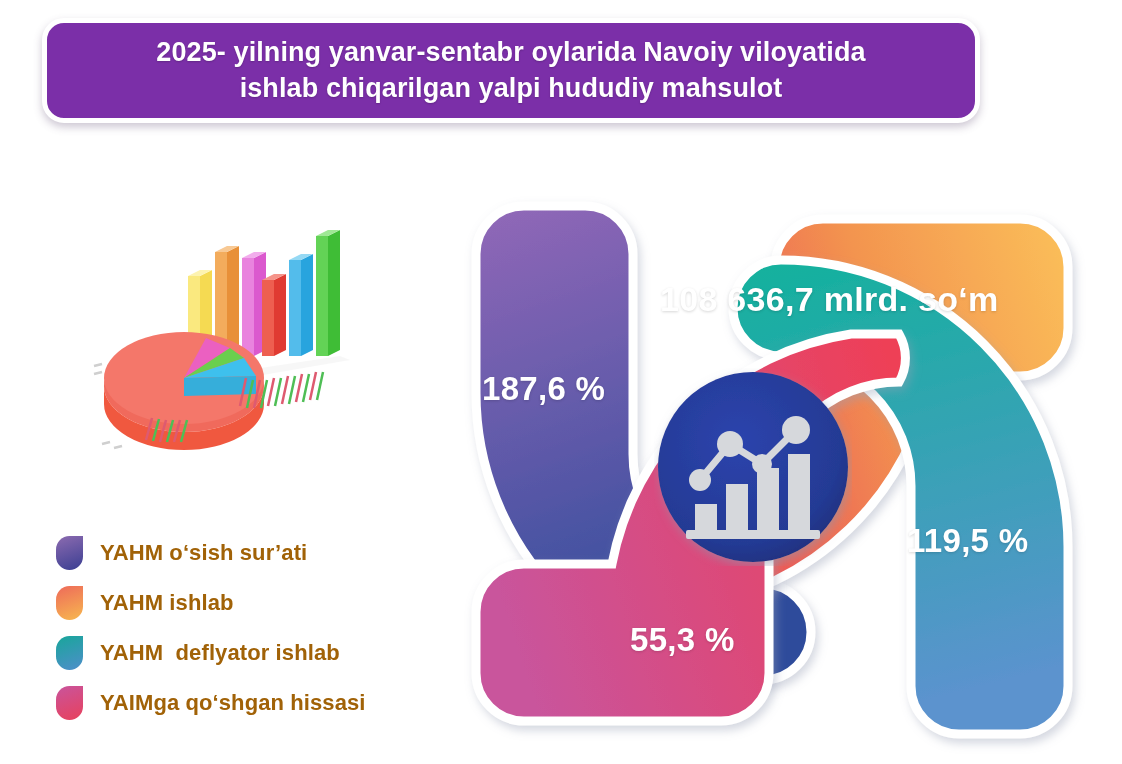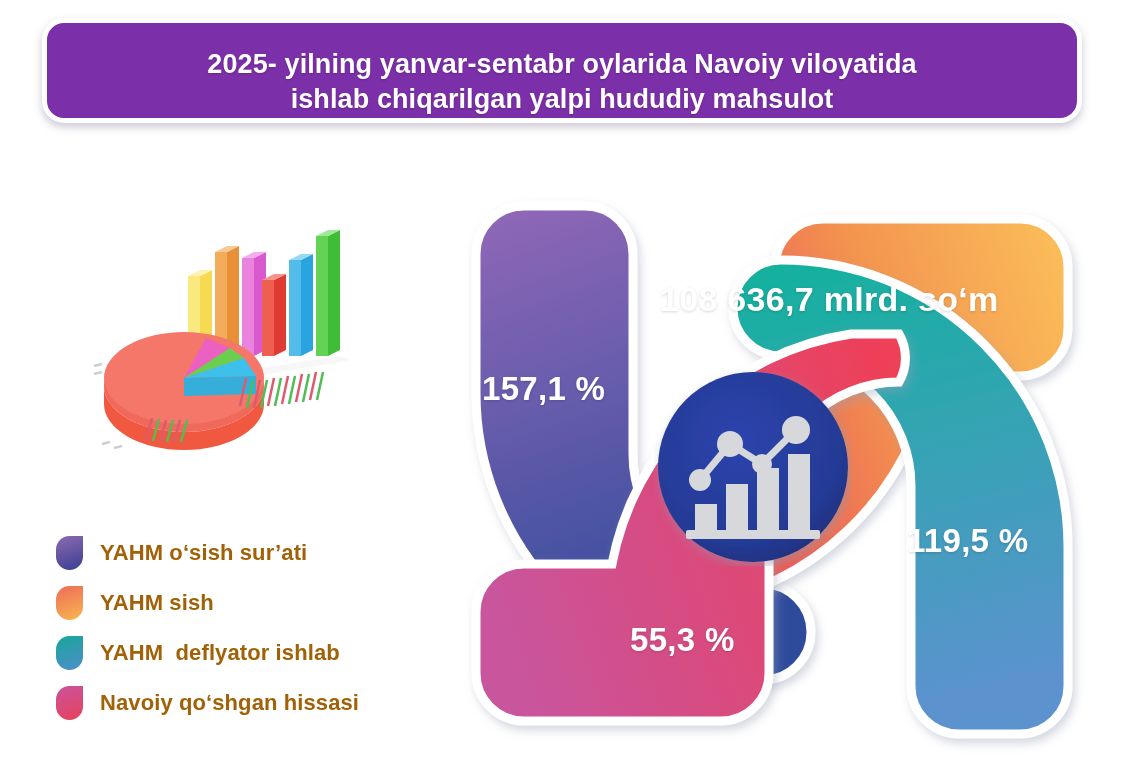--- a/index.html
+++ b/index.html
@@ -13,29 +13,29 @@
     font-family: "Liberation Sans", sans-serif;
     overflow: hidden;
     position: relative;
   }
 
   
   #title-bar {
     position: absolute;
     left: 42px;
     top: 18px;
-    width: 1040px;
+    width: 938px;
     height: 105px;
     background: #7B2FA8;
     border-radius: 22px;
     border: 5px solid #ffffff;
     box-sizing: border-box;
     box-shadow: 0 4px 9px rgba(90,70,110,0.30);
     display: flex;
-    align-items: flex-end;
+    align-items: center;
     justify-content: center;
   }
   #title-text {
     color: #ffffff;
     font-size: 27px;
     font-weight: bold;
     line-height: 1.32;
     text-align: center;
     letter-spacing: 0.1px;
     white-space: pre-line;
@@ -210,31 +210,31 @@
 
 <div id="legend">
 
   <div class="legend-row">
     <span class="legend-swatch" style="background:linear-gradient(160deg,#8C6BB0,#3A3E92);"></span>
     <span class="legend-label">YAHM o‘sish sur’ati</span>
   </div>
 
   <div class="legend-row">
     <span class="legend-swatch" style="background:linear-gradient(160deg,#EE6A5A,#F7B84F);"></span>
-    <span class="legend-label">YAHM sish</span>
+    <span class="legend-label">YAHM ishlab</span>
   </div>
 
   <div class="legend-row">
     <span class="legend-swatch" style="background:linear-gradient(160deg,#18A69A,#4F8ECB);"></span>
     <span class="legend-label">YAHM  deflyator ishlab</span>
   </div>
 
   <div class="legend-row">
     <span class="legend-swatch" style="background:linear-gradient(160deg,#C9549C,#E8415C);"></span>
-    <span class="legend-label">Navoiy qo‘shgan hissasi</span>
+    <span class="legend-label">YAIMga qo‘shgan hissasi</span>
   </div>
 
 </div>
 
 <div id="pinwheel">
 
   <div class="petal">
     <svg viewBox="0 0 620 556">
       <defs>
         <linearGradient id="gradGrowth" x1="0" y1="0" x2="0.25" y2="1">
@@ -332,21 +332,21 @@
                L 62,529
                A 48,48 0 0 1 14,481
                L 14,420
                A 48,48 0 0 1 62,372
                L 150,372
                A 287,287 0 0 1 389,142
                Z" fill="url(#gradShare)" stroke="#ffffff" stroke-width="9"></path>
     </svg>
   </div>
 
-  <div class="petal-label" id="label-growth">157,1 %</div>
+  <div class="petal-label" id="label-growth">187,6 %</div>
   <div class="petal-label" id="label-volume">108 636,7 mlrd. so‘m</div>
   <div class="petal-label" id="label-deflator">119,5 %</div>
   <div class="petal-label" id="label-share">55,3 %</div>
 
   <div id="center-medallion">
     <svg viewBox="0 0 198 198">
       <defs>
         <radialGradient id="medGrad" cx="0.42" cy="0.36" r="0.78">
           <stop offset="0%" stop-color="#2C44AD"></stop>
           <stop offset="70%" stop-color="#243A94"></stop>

